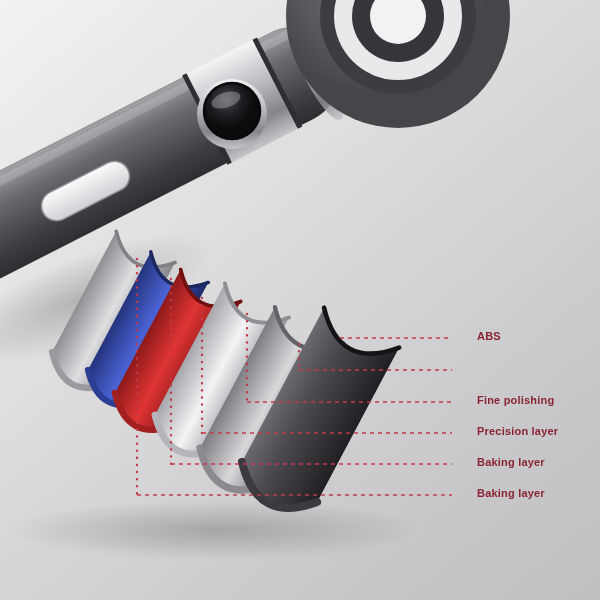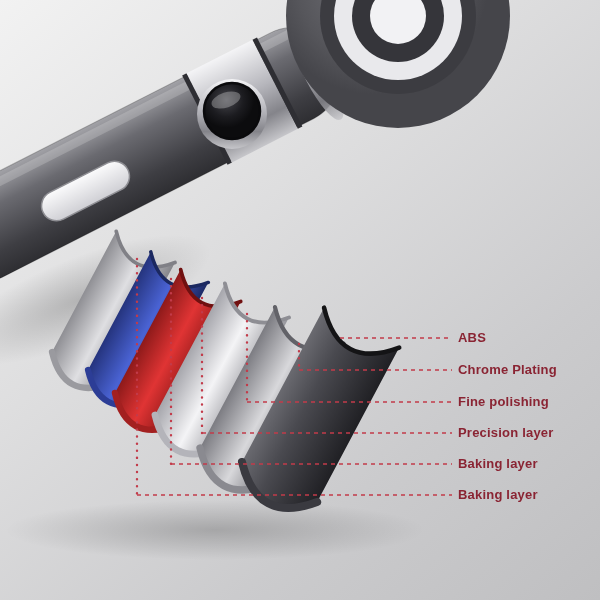--- a/index.html
+++ b/index.html
@@ -4,22 +4,22 @@
 <style>
   html,body{margin:0;padding:0;}
   .scene{
     position:relative;width:600px;height:600px;overflow:hidden;
     background:linear-gradient(140deg,#f2f2f2 0%,#dededf 38%,#cbcbcd 72%,#bfbfc1 100%);
     font-family:"Liberation Sans",sans-serif;
   }
   .scene svg{position:absolute;left:0;top:0;}
   .labels{position:absolute;left:0;top:0;width:600px;height:600px;pointer-events:none;}
   .labels .label{
-    position:absolute;left:458px;
-    font-size:13px;font-weight:bold;letter-spacing:.2px;
+    position:absolute;left:477px;
+    font-size:11px;font-weight:bold;letter-spacing:.2px;
     color:var(--color-label,#8a2433);white-space:nowrap;
   }
   .lead-dots{stroke:var(--color-leader,#c23b4a);stroke-width:2.4;stroke-linecap:round;stroke-dasharray:0.1 7;fill:none;}
   .lead-dash{stroke:var(--color-leader,#c23b4a);stroke-width:1.4;stroke-dasharray:4 4;fill:none;}
 </style>
 </head>
 <body>
 
 <div class="scene">
 
@@ -161,20 +161,19 @@
       <line class="lead-dash" x1="299" y1="370" x2="452" y2="370"></line>
       <line class="lead-dash" x1="247" y1="402" x2="452" y2="402"></line>
       <line class="lead-dash" x1="202" y1="433" x2="452" y2="433"></line>
       <line class="lead-dash" x1="171" y1="464" x2="452" y2="464"></line>
       <line class="lead-dash" x1="137" y1="495" x2="452" y2="495"></line>
     </g>
   </svg>
 
   <div class="labels">
     <div class="label" style="top:330px">ABS</div>
-    <div class="label" style="top:362px">Chrome Plating</div>
     <div class="label" style="top:394px">Fine polishing</div>
     <div class="label" style="top:425px">Precision layer</div>
     <div class="label" style="top:456px">Baking layer</div>
     <div class="label" style="top:487px">Baking layer</div>
   </div>
 
 </div>
 
 </body></html>

